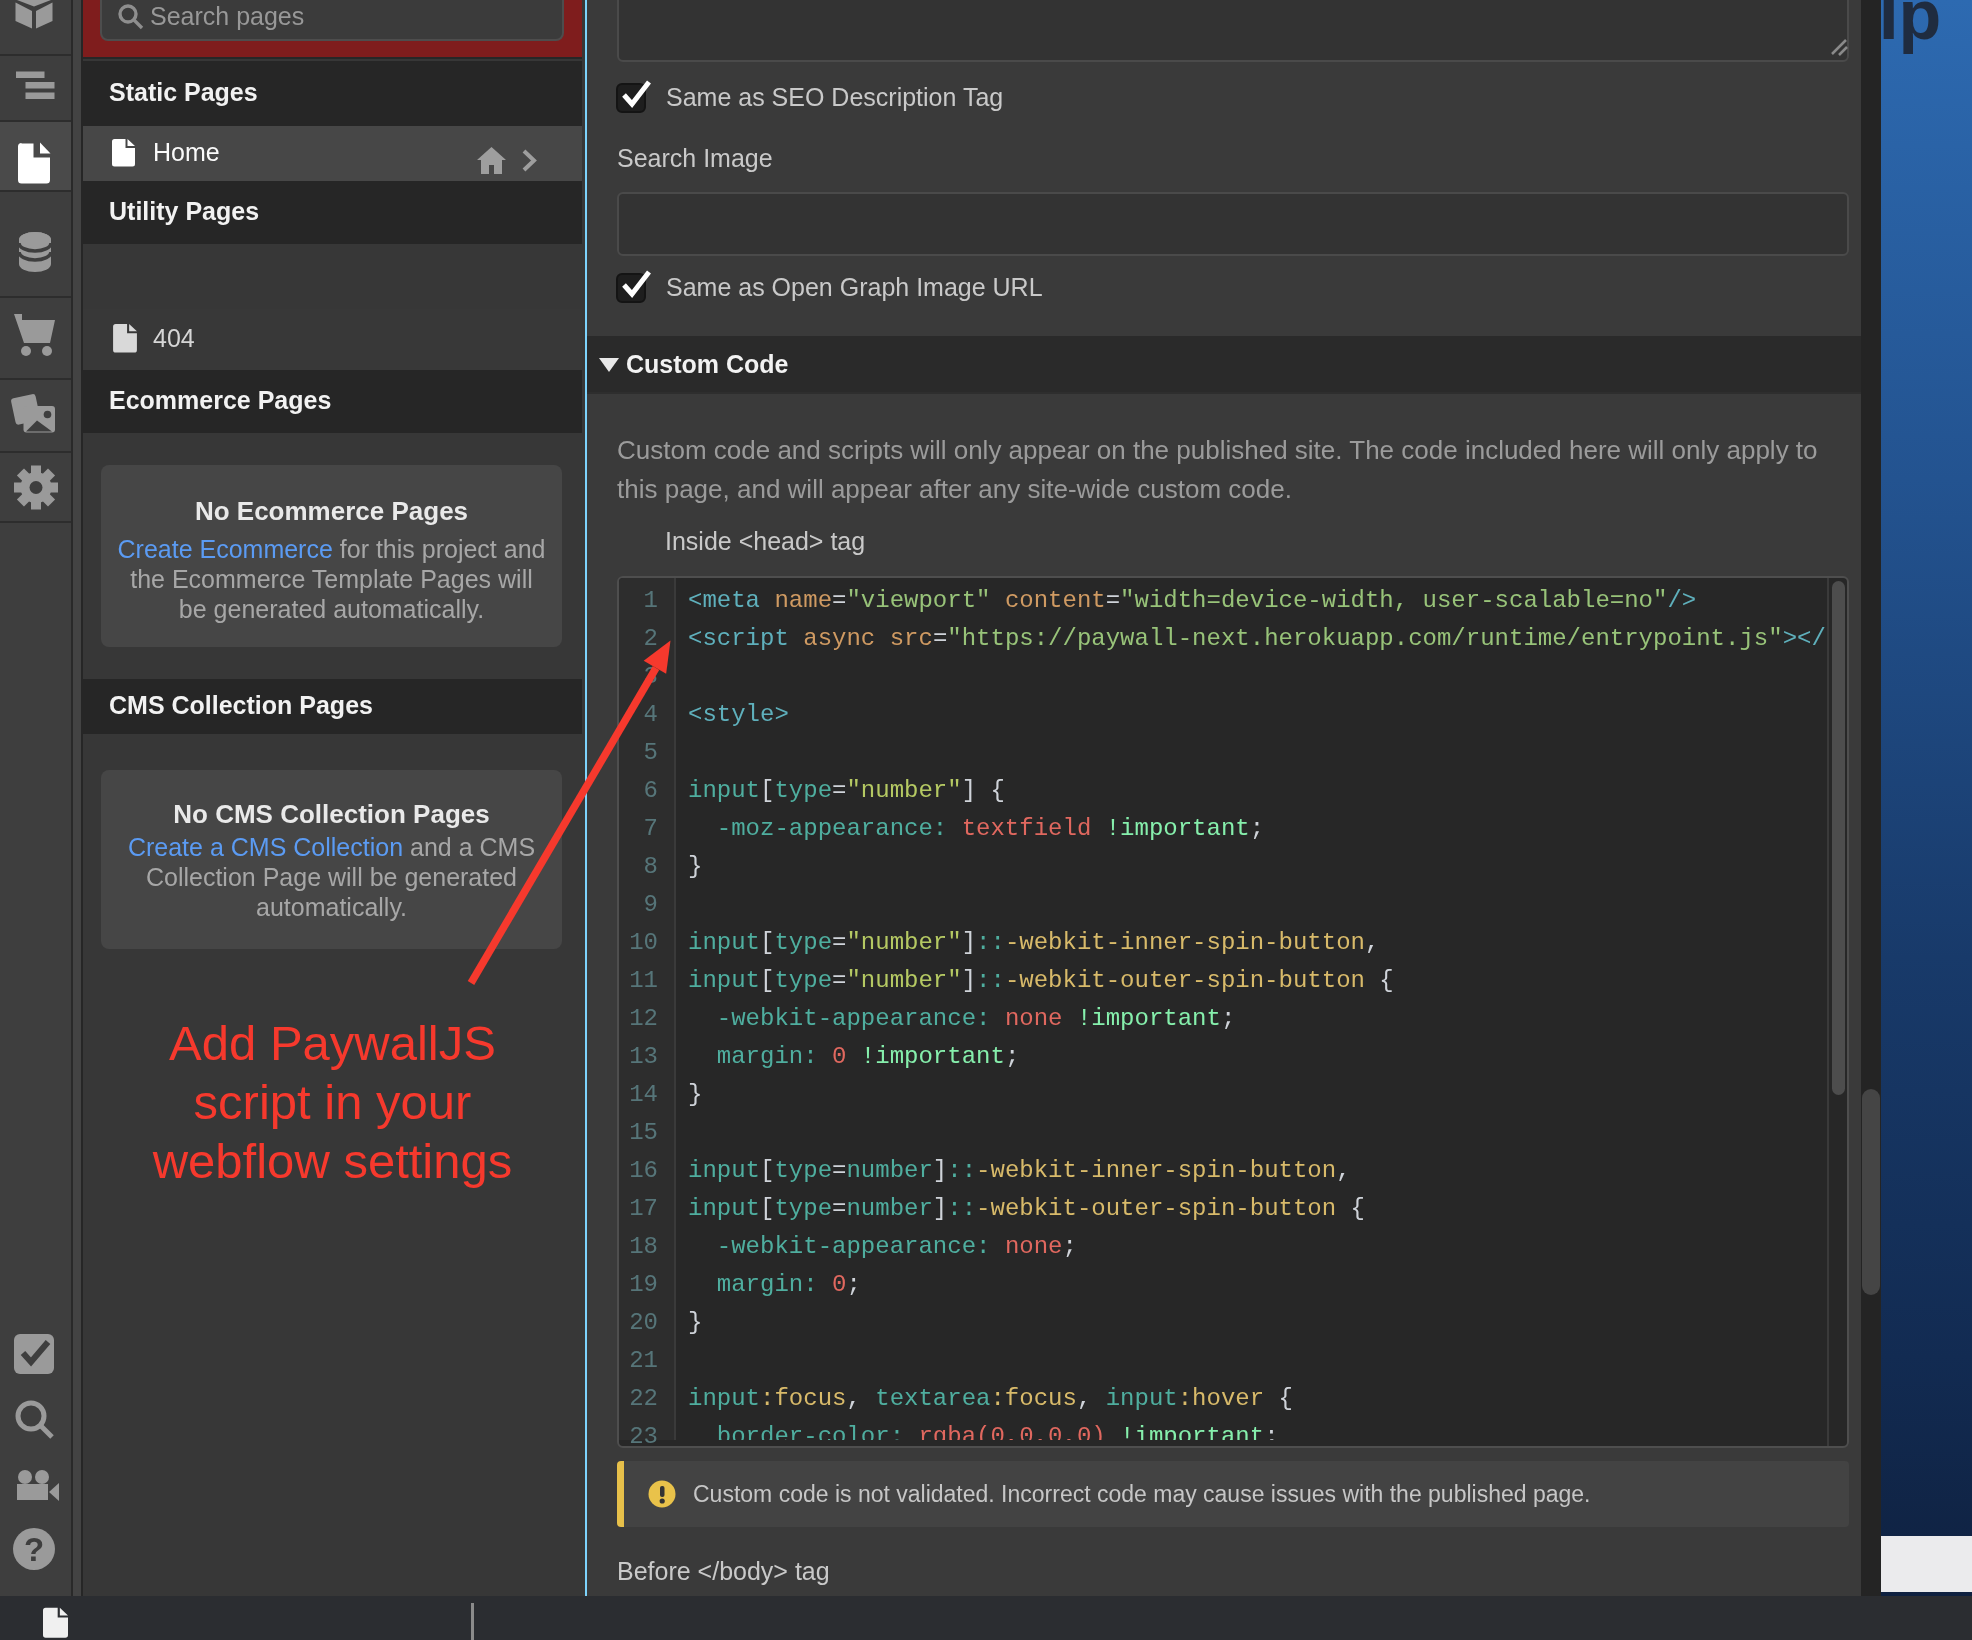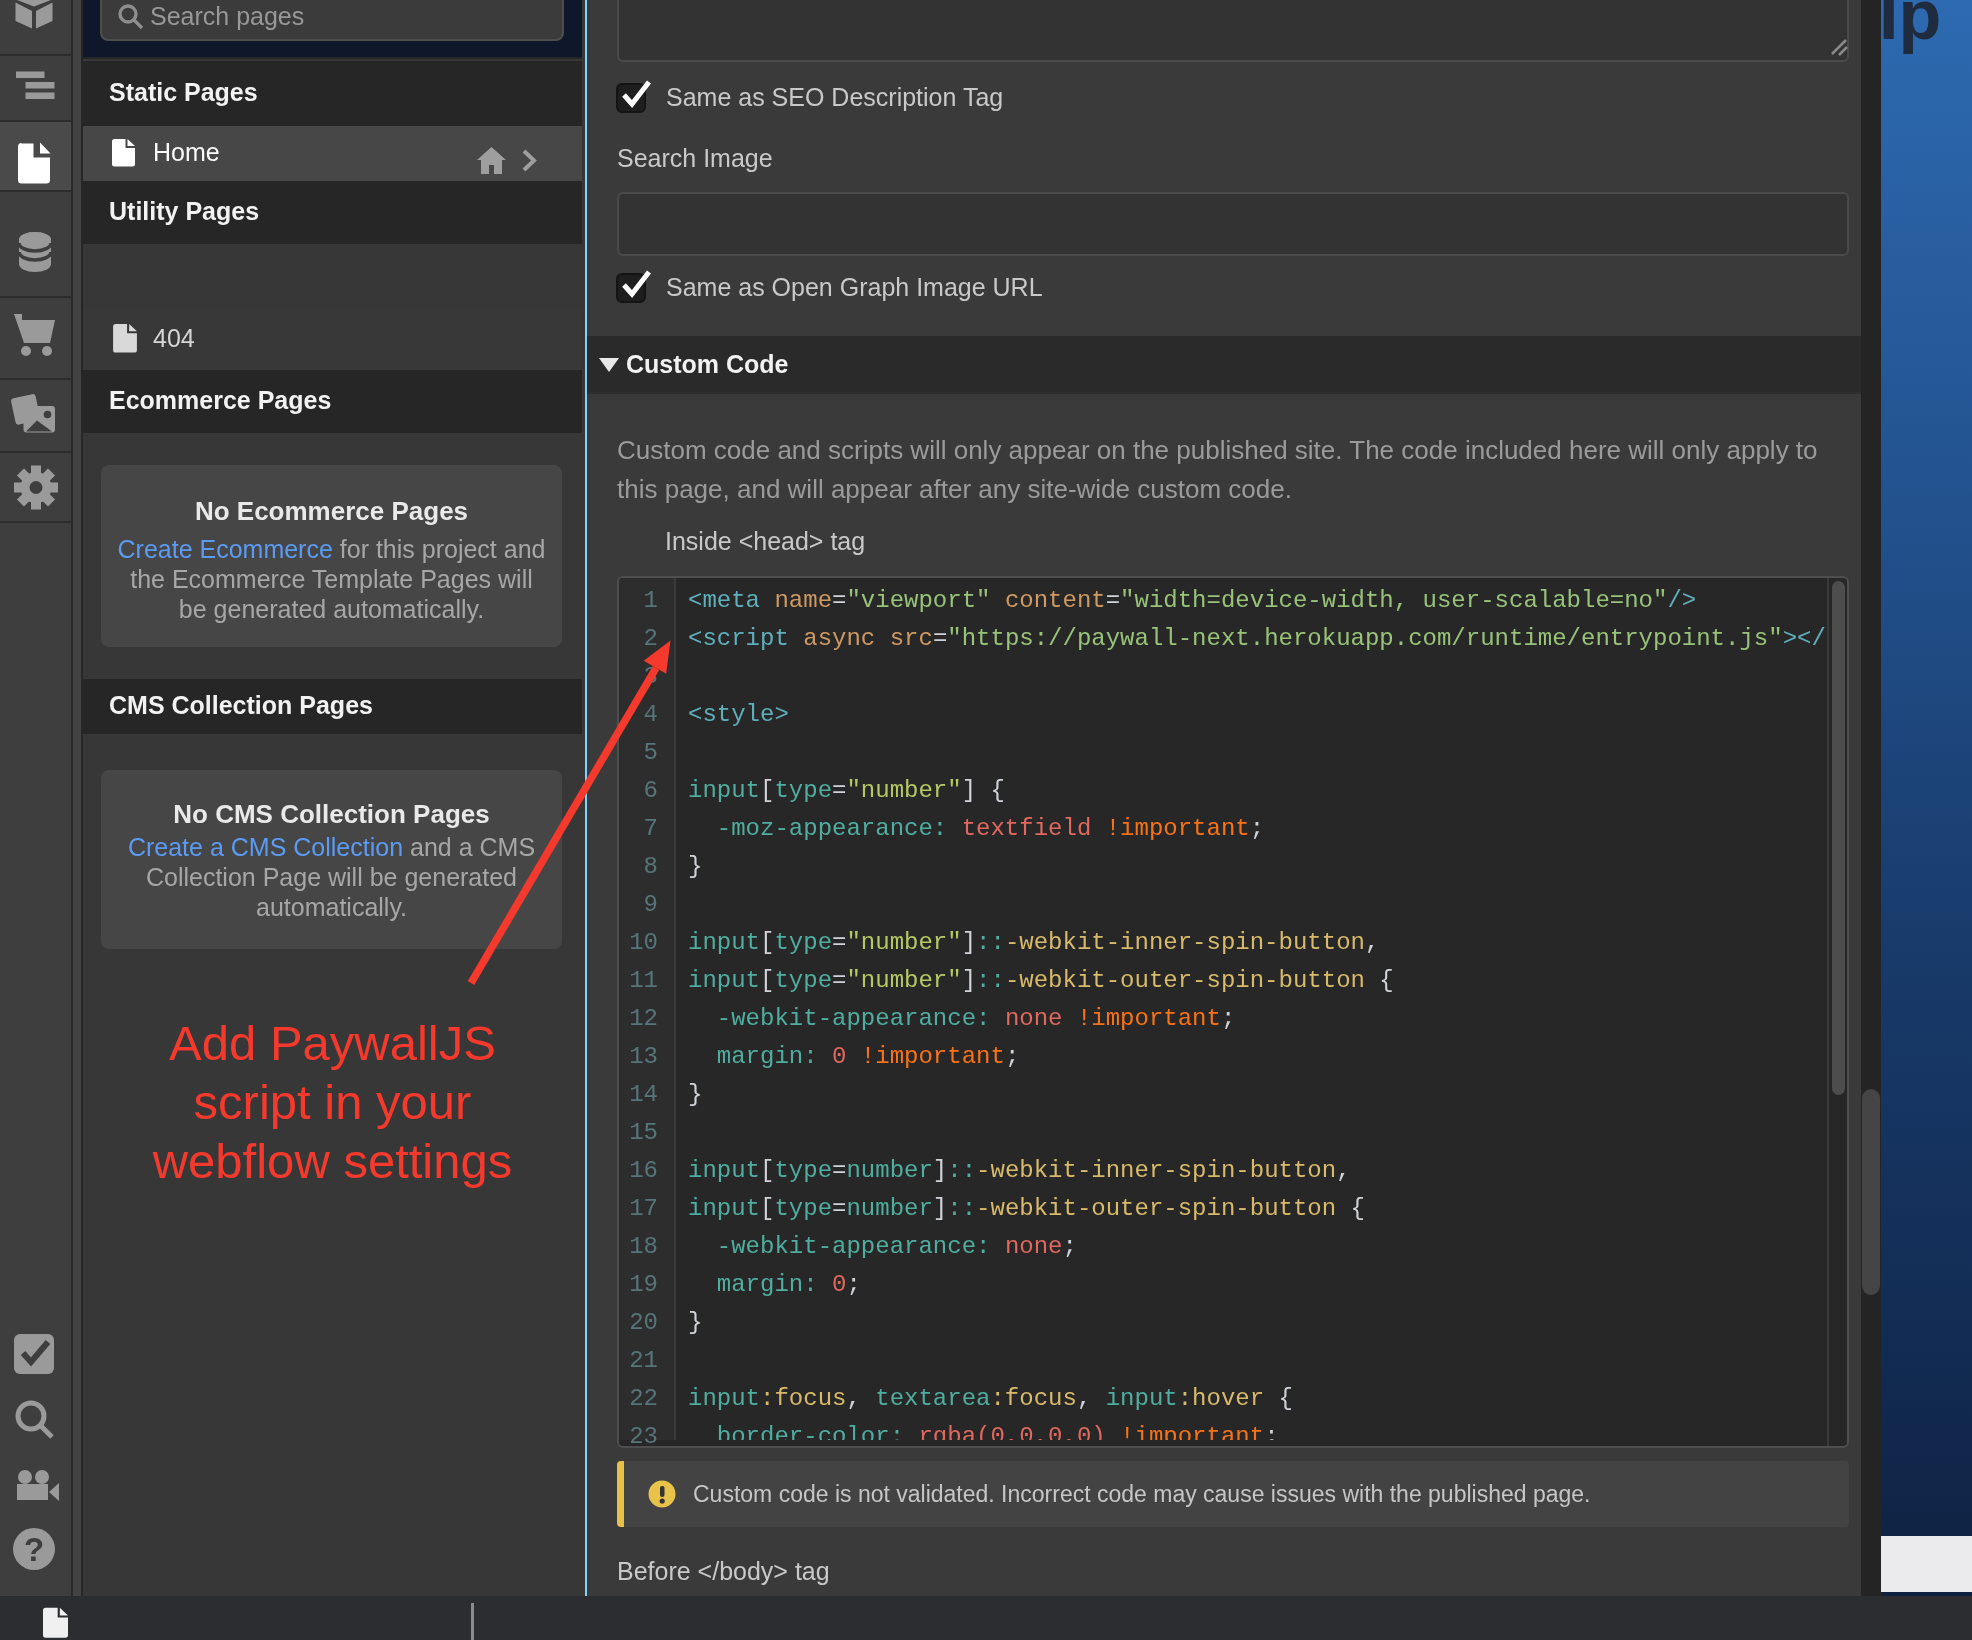--- a/index.html
+++ b/index.html
@@ -10,21 +10,21 @@
   
   #toolbar { left:0; top:0; width:71px; height:1596px; background:#3e3e3e; }
   .cellline { position:absolute; left:0; width:71px; height:2px; background:#2d2d2d; }
   #cell-active { position:absolute; left:0; top:122px; width:71px; height:68px; background:#4a4a4a; }
 
   
   #strip { left:71px; top:0; width:12px; height:1596px; background:#434343; border-left:2px solid #292929; border-right:2px solid #262626; }
 
   
   #pages { left:83px; top:0; width:499px; height:1596px; background:#373737; }
-  #searchsec { position:absolute; left:0; top:0; width:499px; height:59px; background:#0f172a; border-bottom:2px solid #272727; }
+  #searchsec { position:absolute; left:0; top:0; width:499px; height:59px; background:#7f1d1d; border-bottom:2px solid #272727; }
   #searchbox { position:absolute; left:17px; top:-12px; width:464px; height:53px; background:#3b3b3b; border:2px solid #4d4d4d; border-radius:8px; }
   .phead { position:absolute; left:0; width:499px; background:#262626; color:#f2f2f2; font-weight:bold; font-size:25px; }
   .phead span { position:absolute; left:26px; }
   .prow  { position:absolute; left:0; width:499px; }
   .rowtxt { position:absolute; left:70px; font-size:25px; color:#d6d6d6; }
   .card { position:absolute; left:18px; width:461px; background:#464646; border-radius:8px; text-align:center; }
   .card h3 { font-size:26px; color:#e9e9e9; font-weight:bold; line-height:33px; }
   .card p { font-size:25px; color:#a7a7a7; line-height:30px; }
   .card a { color:#5b9bf3; text-decoration:none; }
   #redtext { position:absolute; left:0; top:1014px; width:499px; text-align:center; color:#f6392d; font-size:49px; line-height:59px; }
@@ -47,21 +47,21 @@
   #gutter pre { text-align:right; padding-right:16px; color:#567579; }
   #code { position:absolute; left:69px; top:0; width:1139px; height:862px; overflow:hidden; }
   #code pre { color:#cfd3d9; }
   .t { color:#5fb0bc; }  
   .a { color:#cf9a62; }  
   .s { color:#98c379; }  
   .sl{ color:#b5c963; }  
   .c { color:#4fae9f; }  
   .y { color:#d8ba6a; }  
   .r { color:#e0685f; }  
-  .p { color:#f97316; }  
+  .p { color:#86efac; }  
   #edsb { position:absolute; right:0; top:0; width:20px; height:868px; border-left:2px solid #3a3a3a; }
   #edthumb { position:absolute; left:3px; top:3px; width:13px; height:514px; background:#4d4d4d; border-radius:7px; }
 
   
   #warn { position:absolute; left:30px; top:1461px; width:1232px; height:66px; background:#434343; border-left:7px solid #e7c04a; border-radius:4px; }
 
   
   #rsb { left:1861px; top:0; width:20px; height:1596px; background:#242424; }
   #rthumb { position:absolute; left:1px; top:1089px; width:18px; height:206px; background:#454545; border-radius:9px; }
   #blue { left:1881px; top:0; width:91px; height:1596px; background:linear-gradient(180deg,#2d6ab1 0%,#235390 30%,#183a6a 60%,#122b52 85%,#0f2140 100%); overflow:hidden; }

